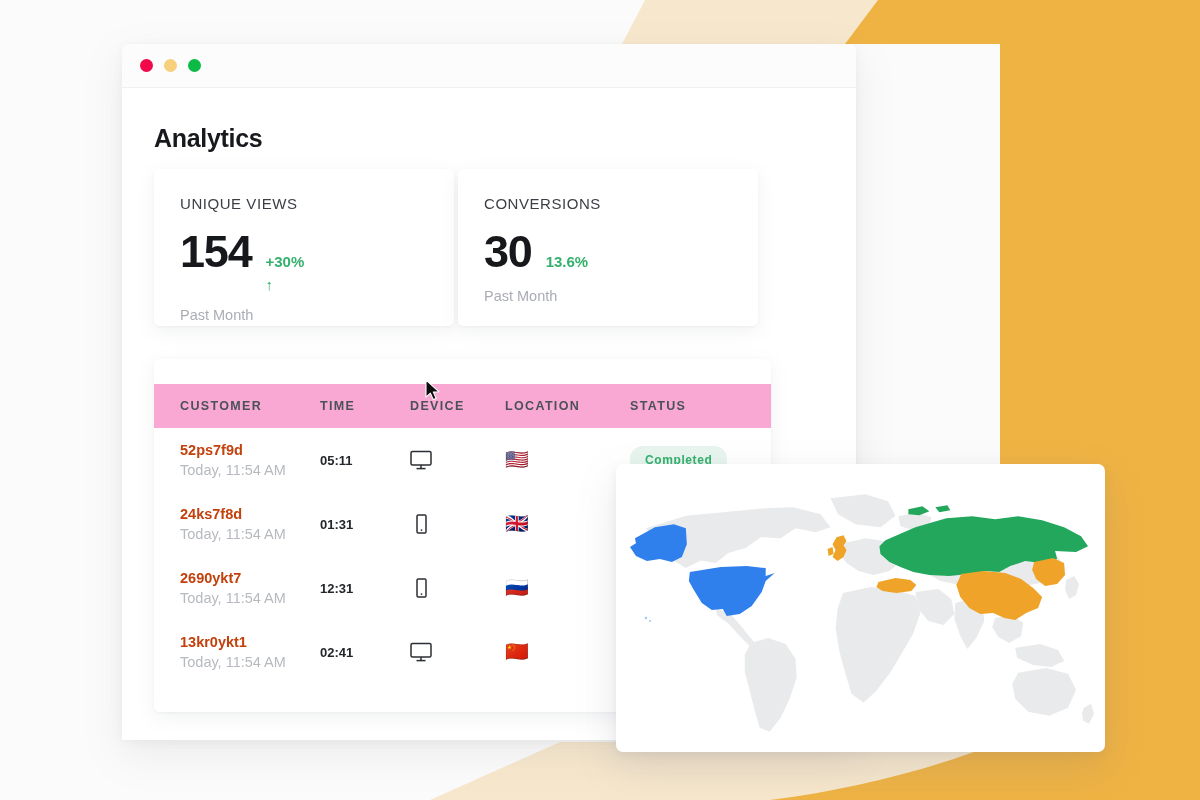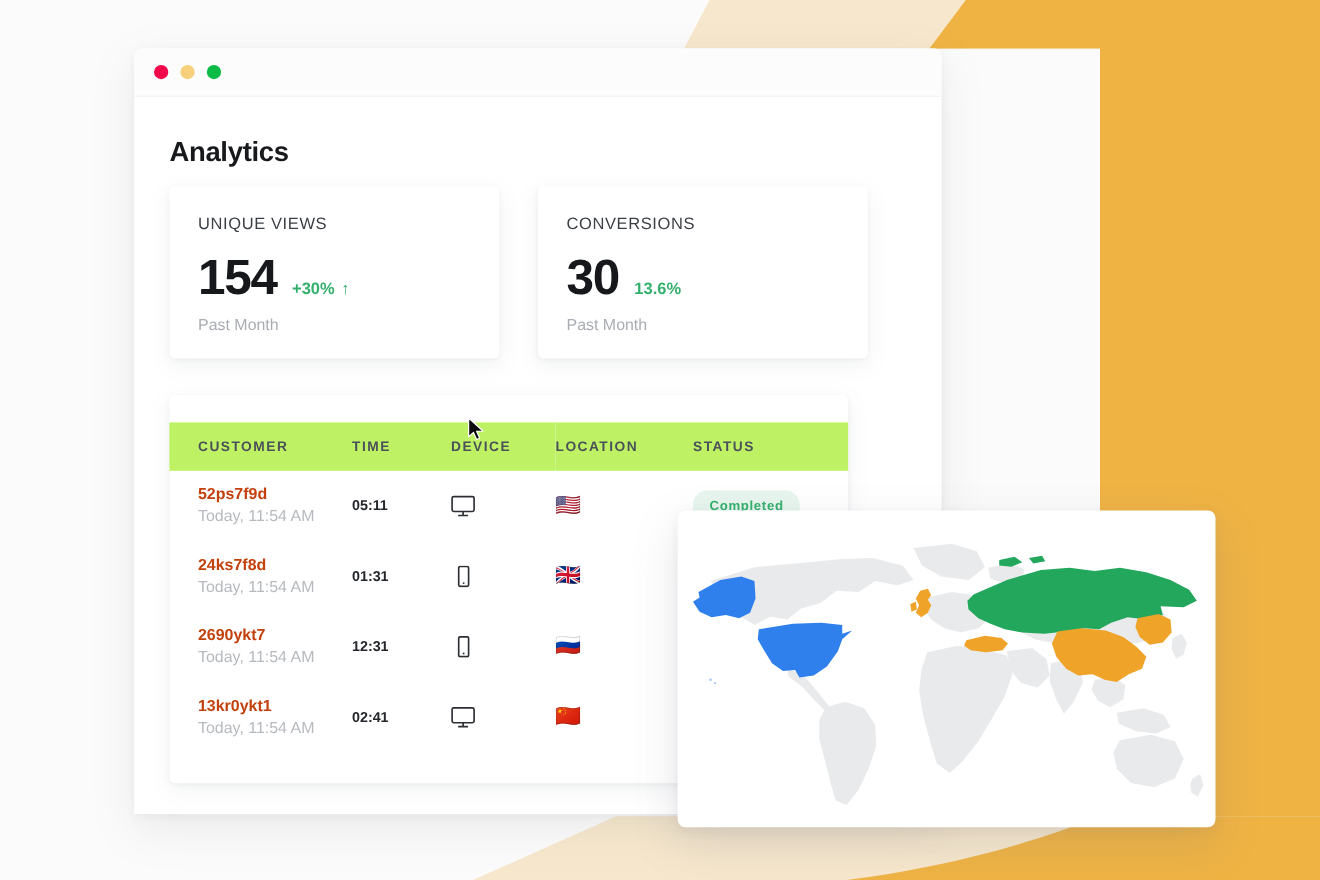--- a/index.html
+++ b/index.html
@@ -32,51 +32,51 @@
   .dot.yellow { background:#f7d07b; }
   .dot.green  { background:#0cbb45; }
 
   .page-body { padding:36px 32px 0 32px; }
   .page-title {
     font-size:25px; font-weight:700; color:#17191c;
     letter-spacing:-0.3px; margin-bottom:16px;
   }
 
   
-  .metrics { display:flex; gap:35px; margin-bottom:33px; }
+  .metrics { display:flex; gap:4px; margin-bottom:33px; }
   .metric-card {
     width:300px; height:157px; background:#fff;
     border-radius:5px;
     box-shadow:0 5px 18px rgba(120,125,140,0.10), 0 1px 3px rgba(120,125,140,0.07);
     padding:26px 26px 0 26px;
   }
   .metric-label {
     font-size:15px; font-weight:500; color:#3b3f45;
     letter-spacing:0.55px; margin-bottom:17px;
   }
   .metric-row { display:flex; align-items:baseline; gap:14px; }
   .metric-value {
     font-size:45px; font-weight:700; color:#16181b;
     letter-spacing:-1.2px; line-height:1;
   }
   .metric-delta {
     font-size:15px; font-weight:700; color:#33b06c;
-    display:flex; align-items:flex-start; gap:6px;
+    display:flex; align-items:flex-start; gap:6px;flex-direction:column;
   }
   .metric-delta .arrow { font-size:15px; font-weight:400; }
   .metric-sub { font-size:14.5px; color:#a9adb3; margin-top:14px; }
 
   
   .table-card {
     background:#fff; border-radius:5px; margin-left:0; width:617px;
     box-shadow:0 5px 18px rgba(120,125,140,0.10), 0 1px 3px rgba(120,125,140,0.07);
     padding:25px 0 28px 0;
   }
   table { width:100%; border-collapse:collapse; }
-  thead tr { background:#bef264; }
+  thead tr { background:#f9a8d4; }
   th {
     font-size:12.5px; font-weight:600; color:#4b5158;
     letter-spacing:1.35px; text-align:left;
     padding:15px 0 15px 0; white-space:nowrap;
   }
   th.c-customer { padding-left:26px; width:166px; }
   th.c-time     { width:90px; }
   th.c-device   { width:95px; }
   th.c-location { width:125px; }
   th.c-status   { width:auto; }

